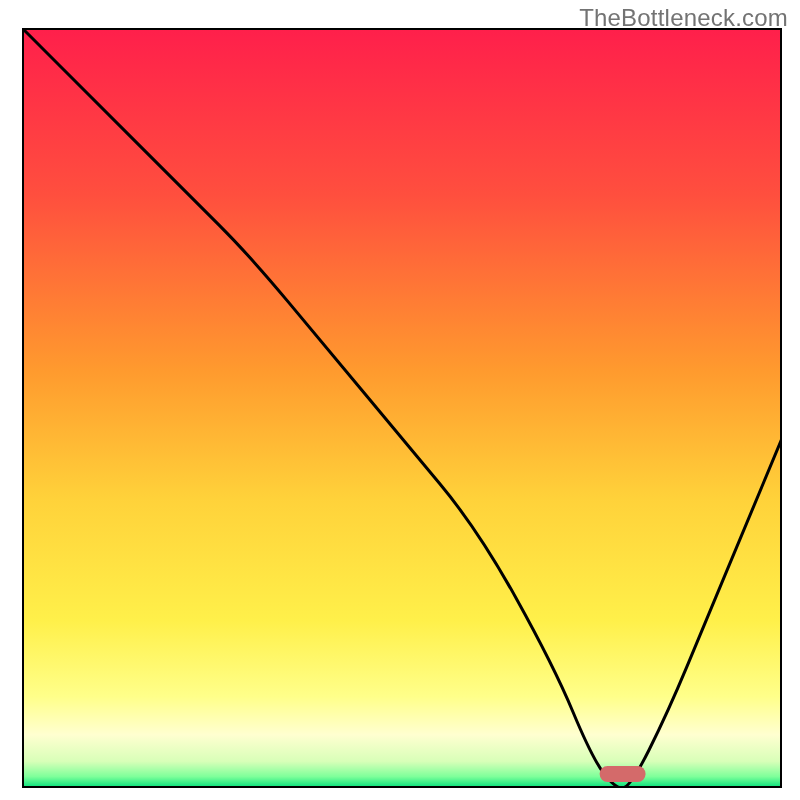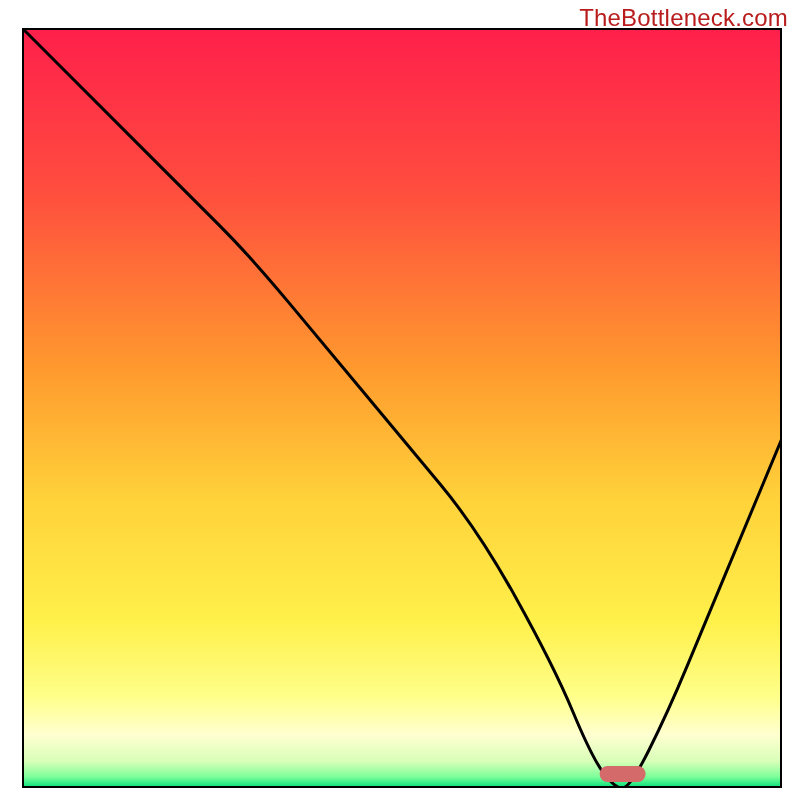--- a/index.html
+++ b/index.html
@@ -8,21 +8,21 @@
     width: 800px;
     height: 800px;
     background: #ffffff;
     font-family: Arial, Helvetica, sans-serif;
     overflow: hidden;
   }
   .watermark {
     position: absolute;
     top: 4px;
     right: 12px;
-    color: #b91c1c;
+    color: #737373;
     font-size: 24px;
     font-weight: 500;
     letter-spacing: 0.2px;
     z-index: 5;
   }
   .plot-wrap {
     position: absolute;
     left: 22px;
     top: 28px;
     width: 760px;

